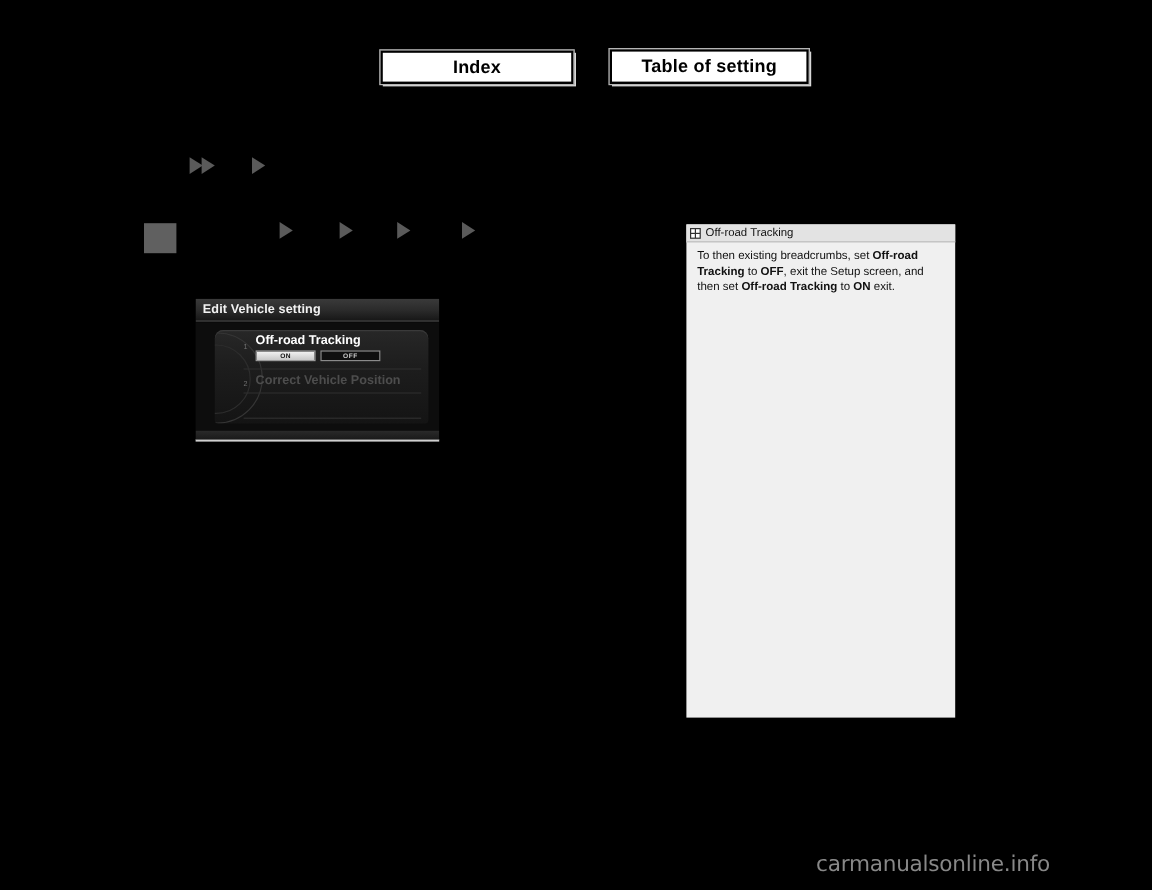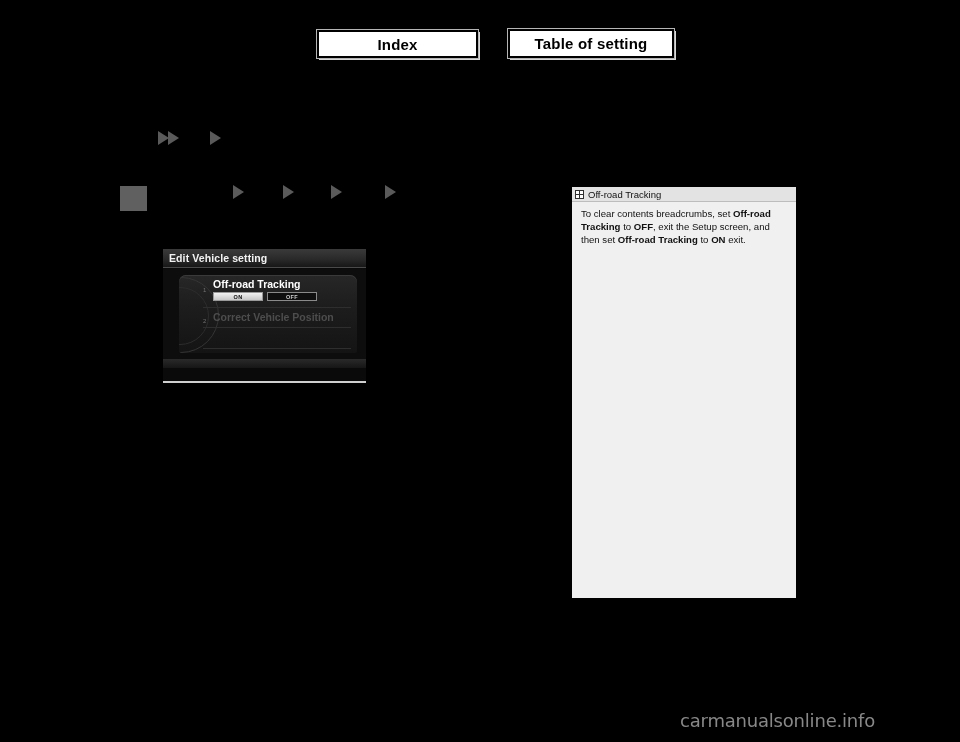--- a/index.html
+++ b/index.html
@@ -24,20 +24,21 @@
     border: 2px solid #000000;
     box-shadow: 2px 2px 0 0 #d8d8d8;
     color: #000000;
     font-weight: bold;
     display: flex;
     align-items: center;
     justify-content: center;
     box-sizing: border-box;
     cursor: pointer;
     outline: 1px solid #b5b5b5;
+    margin-top: 12px;
   }
   #index-button {
     left: 317px;
     top: 30px;
     width: 161px;
     height: 28px;
     font-size: 15px;
     letter-spacing: 0.2px;
   }
   #toc-button {
@@ -71,21 +72,21 @@
     height: 25px;
     background: #606060;
   }
 
   
   #nav-screenshot {
     position: absolute;
     left: 163px;
     top: 249px;
     width: 203px;
-    height: 134px;
+    height: 119px;
     background: #0a0a0a;
     border-bottom: 2px solid #cfcfcf;
     box-sizing: border-box;
     overflow: hidden;
   }
   #nav-screen-titlebar {
     position: absolute;
     left: 0;
     top: 0;
     width: 203px;
@@ -340,16 +341,16 @@
     </div>
     <div id="nav-screen-footer"></div>
   </div>
 </div>
 
 <div id="info-panel">
   <div id="info-panel-header">
     <span id="info-panel-icon"></span>
     <span id="info-panel-title">Off-road Tracking</span>
   </div>
-  <div id="info-panel-body"><span>To clear contents breadcrumbs, set </span><b>Off-road Tracking</b><span> to </span><b>OFF</b><span>, exit the Setup screen, and then set </span><b>Off-road Tracking</b><span> to </span><b>ON</b><span> exit.</span></div>
+  <div id="info-panel-body"><span>To then existing breadcrumbs, set </span><b>Off-road Tracking</b><span> to </span><b>OFF</b><span>, exit the Setup screen, and then set </span><b>Off-road Tracking</b><span> to </span><b>ON</b><span> exit.</span></div>
 </div>
 
 <div id="watermark">carmanualsonline.info</div>
 
 </body></html>

